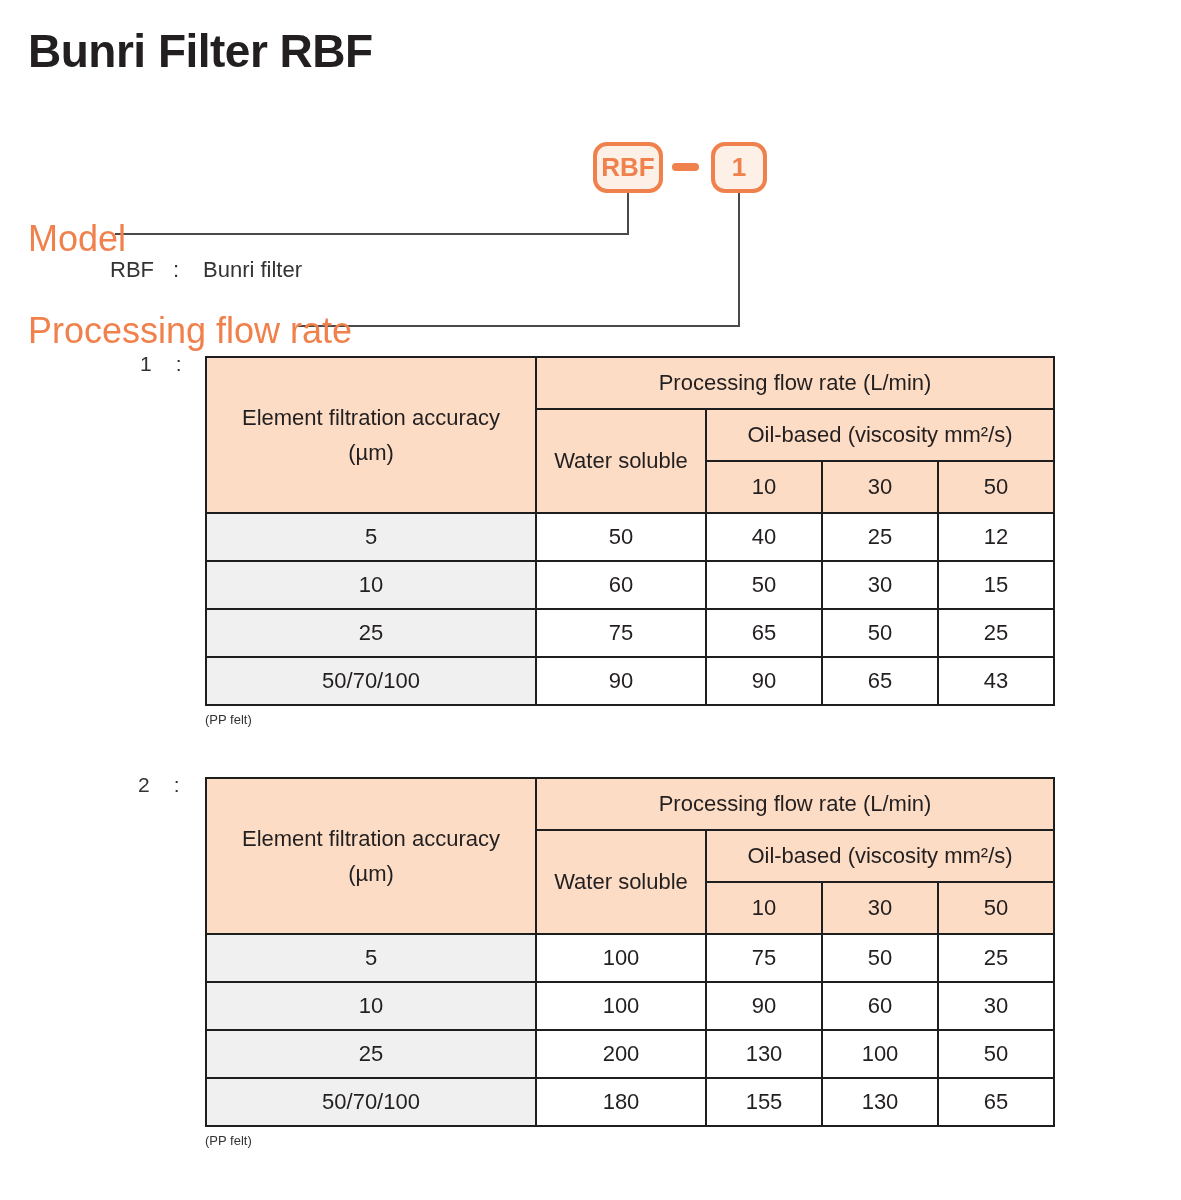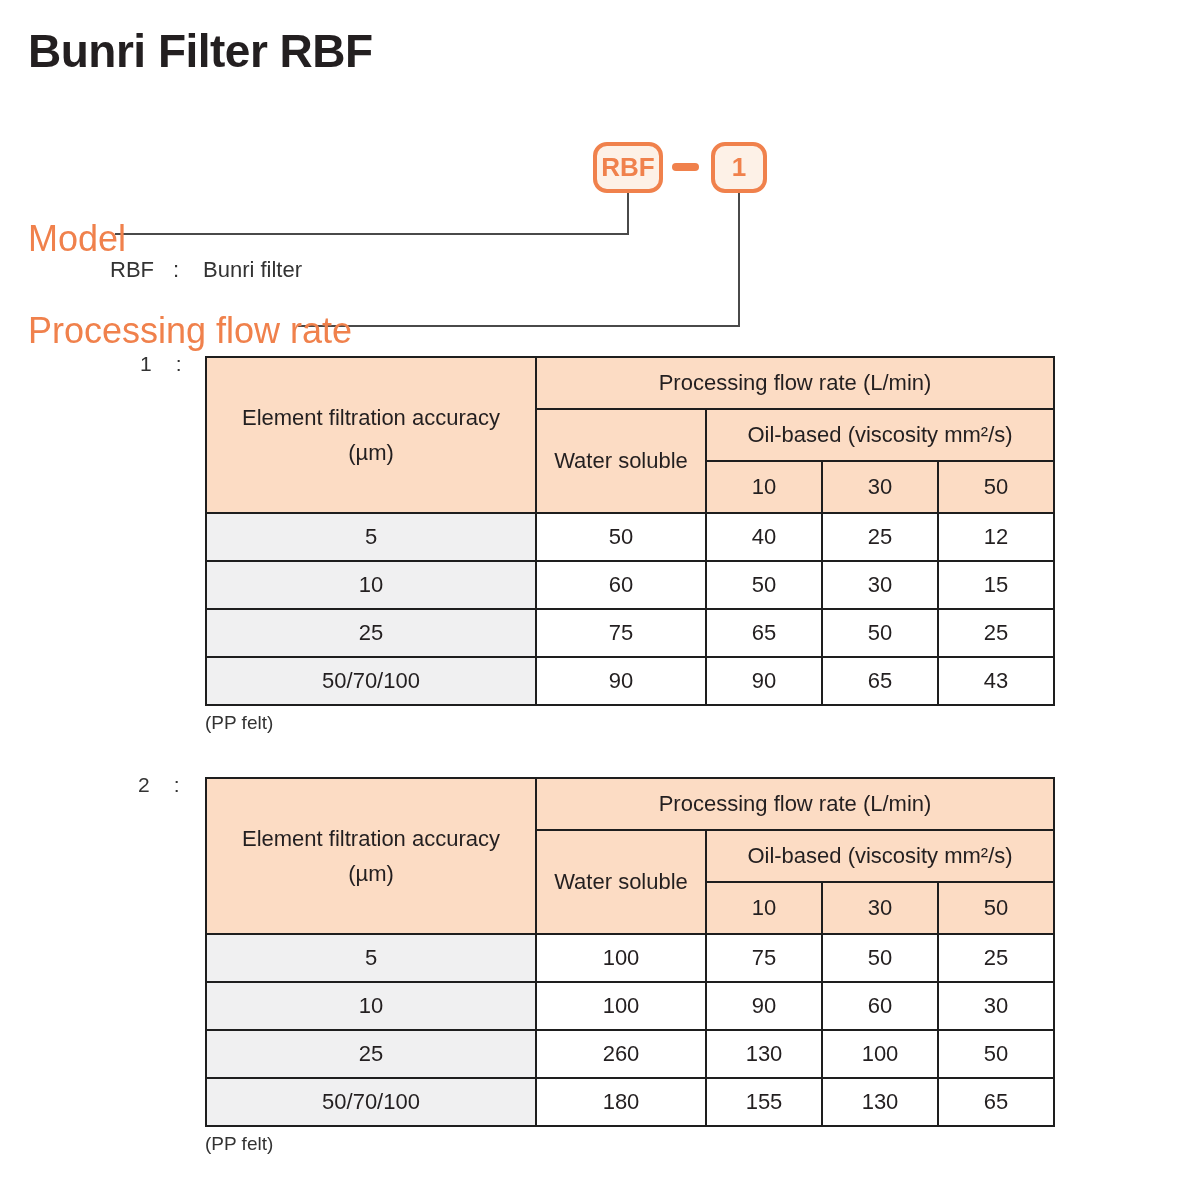--- a/index.html
+++ b/index.html
@@ -57,21 +57,21 @@
     vertical-align:middle;font-weight:normal;padding:0 10px;}
   table.flow thead th{background:var(--header-peach);}
   table.flow .h-flow{height:52px;}
   table.flow .h-oil{height:52px;}
   table.flow .h-visc{height:52px;}
   table.flow .th-accuracy{line-height:1.6;}
   table.flow .th-water{white-space:nowrap;}
   table.flow tbody td{height:48px;background:#ffffff;}
   table.flow tbody td.cell-gray{background:var(--row-gray);}
 
-  .footnote{position:absolute;left:205px;font-size:19px;color:#333333;}
+  .footnote{position:absolute;left:205px;font-size:13px;color:#333333;}
   .fn1{top:712px;}
   .fn2{top:1133px;}
 </style>
 </head>
 <body>
 
 <div class="page">
 
   <h1 class="page-title">Bunri Filter RBF</h1>
 
@@ -194,21 +194,21 @@
           </tr>
           <tr>
             <td class="cell-gray">10</td>
             <td>100</td>
             <td>90</td>
             <td>60</td>
             <td>30</td>
           </tr>
           <tr>
             <td class="cell-gray">25</td>
-            <td>260</td>
+            <td>200</td>
             <td>130</td>
             <td>100</td>
             <td>50</td>
           </tr>
           <tr>
             <td class="cell-gray">50/70/100</td>
             <td>180</td>
             <td>155</td>
             <td>130</td>
             <td>65</td>

